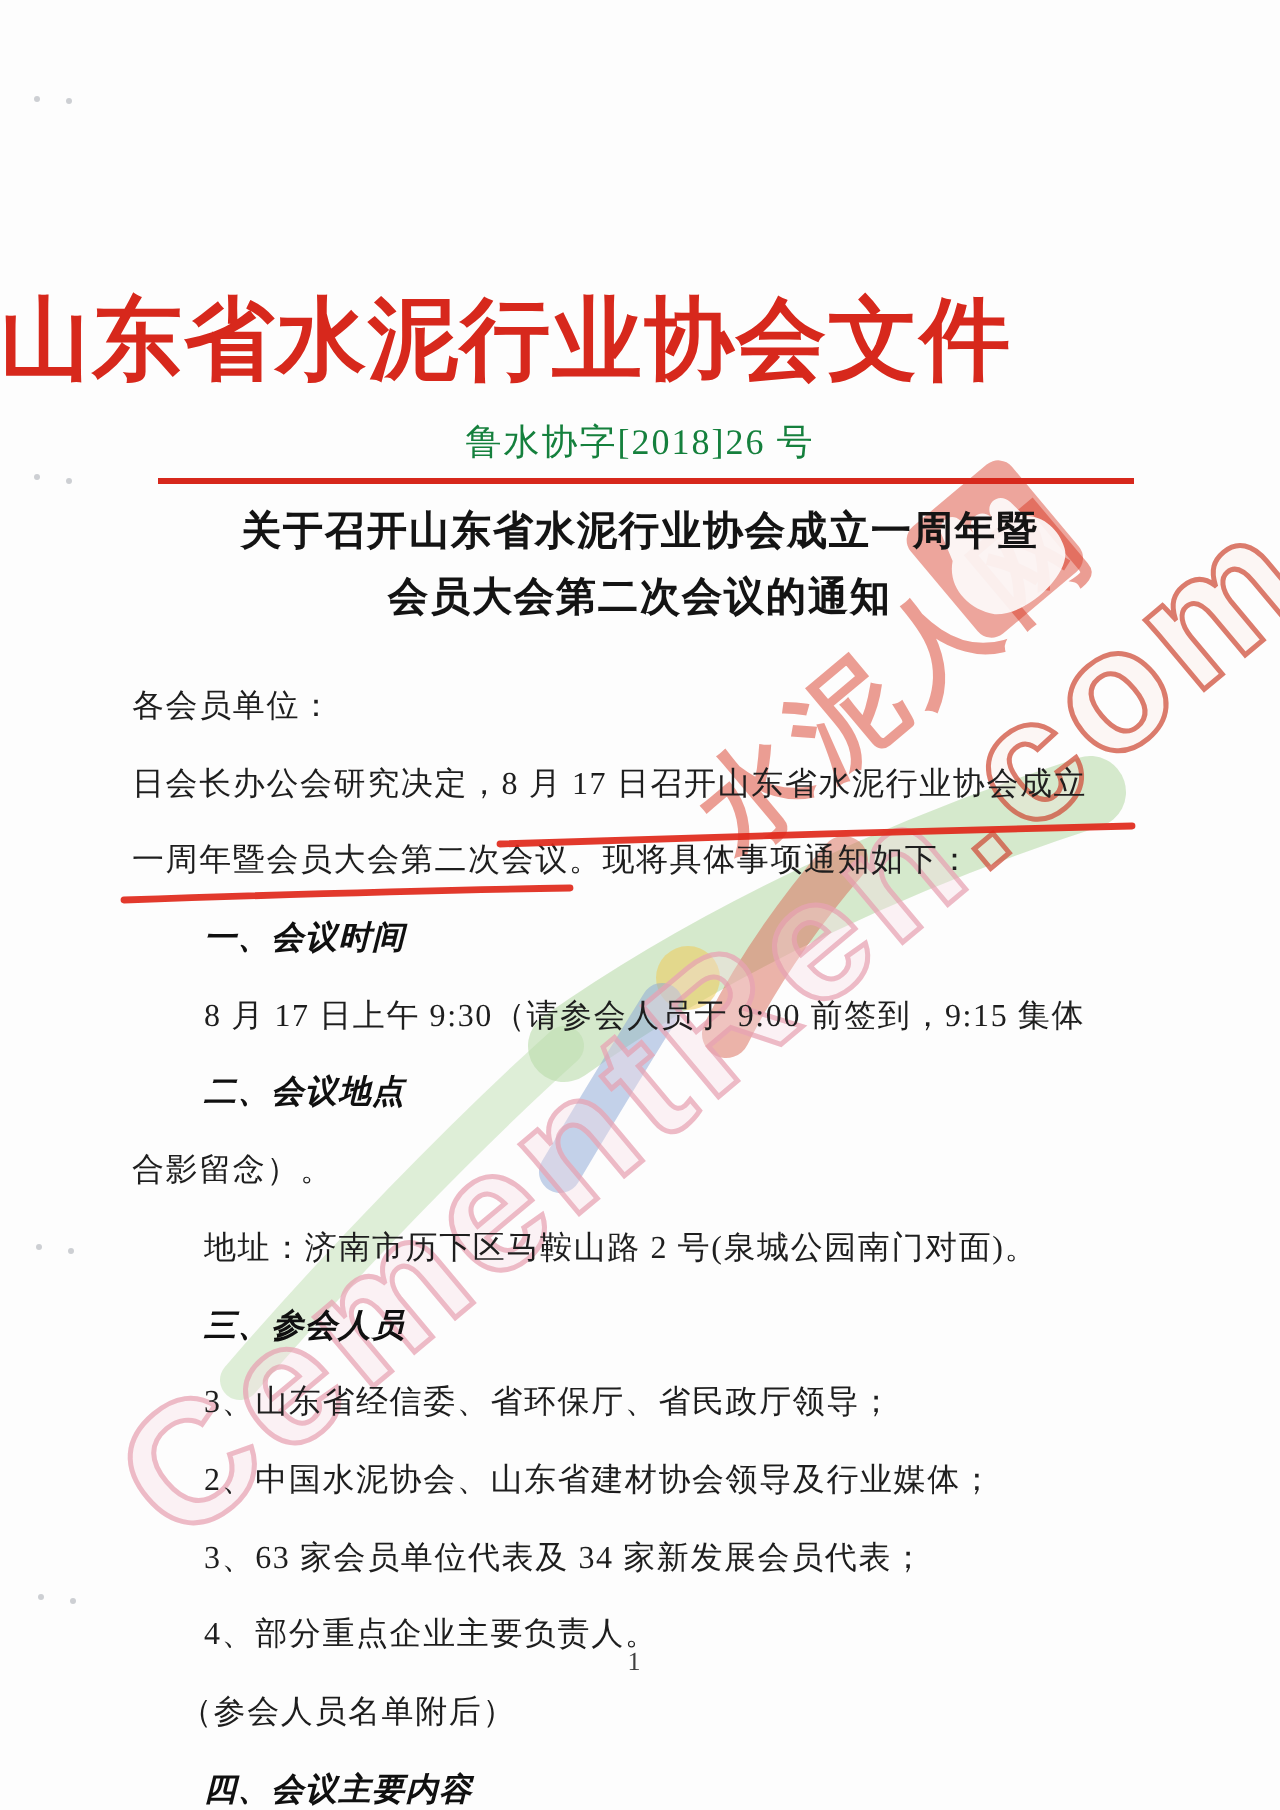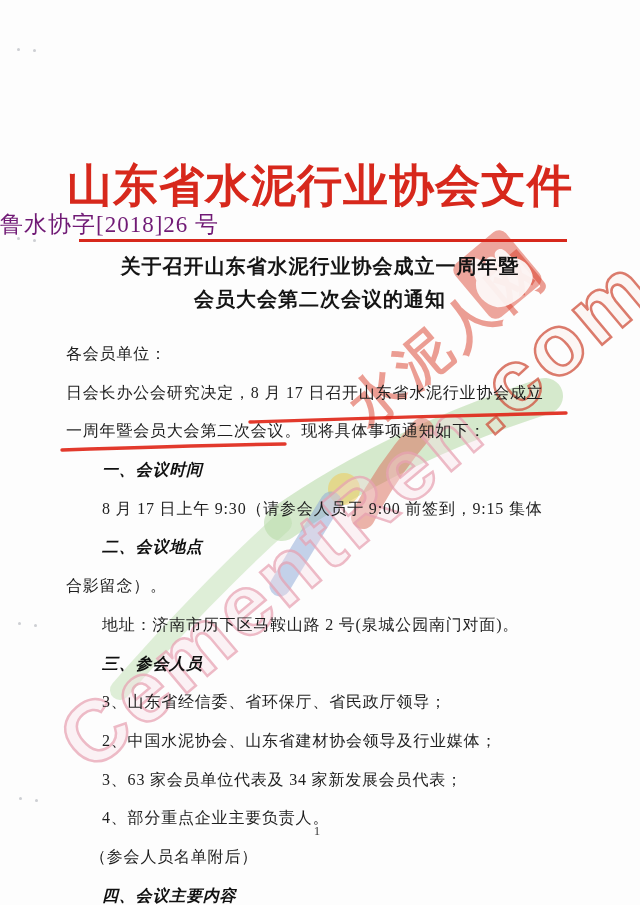--- a/index.html
+++ b/index.html
@@ -14,27 +14,27 @@
     font-family:"Liberation Serif","DejaVu Serif",serif;
   }
   
   .wm{position:absolute;left:0;top:0;z-index:1;pointer-events:none;}
   .wm-latin{font-family:"Liberation Sans","DejaVu Sans",sans-serif;font-size:86px;font-weight:bold;letter-spacing:5px;opacity:.75;}
   .wm-cement{fill:#f8dee6;fill-opacity:.5;stroke:#e8a4b4;stroke-width:2.5px;}
   .wm-com{fill:#fbe6df;fill-opacity:.4;stroke:#d0503c;stroke-width:2.5px;}
   .wm-cn{font-size:54px;font-weight:bold;fill:#d93722;opacity:.48;letter-spacing:6px;}
   
   .header-title{
-    position:absolute;top:156px;left:0;right:0;z-index:2;
-    text-align:center;font-size:45px;font-weight:900;letter-spacing:1px;
+    position:absolute;top:140px;left:0;right:0;z-index:2;
+    font-size:45px;font-weight:900;letter-spacing:1px;
     color:var(--accent);
   }
   .doc-number{
     position:absolute;top:209px;left:0;right:0;z-index:2;
-    font-size:23px;letter-spacing:1px;color:#701a75;
+    text-align:center;font-size:18px;letter-spacing:1px;color:#15803d;
   }
   .red-rule{
     position:absolute;top:239px;left:79px;width:488px;height:3px;z-index:2;
     background:var(--accent);
   }
   .doc-title{
     position:absolute;top:250px;left:0;right:0;z-index:2;
     text-align:center;font-size:20px;font-weight:bold;line-height:32.5px;
     letter-spacing:1px;color:#141414;
   }

